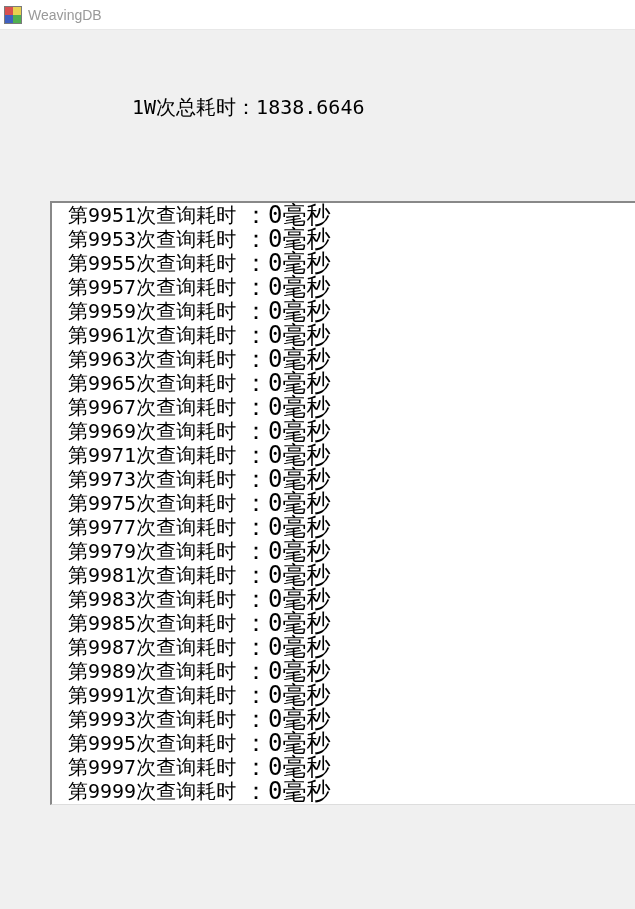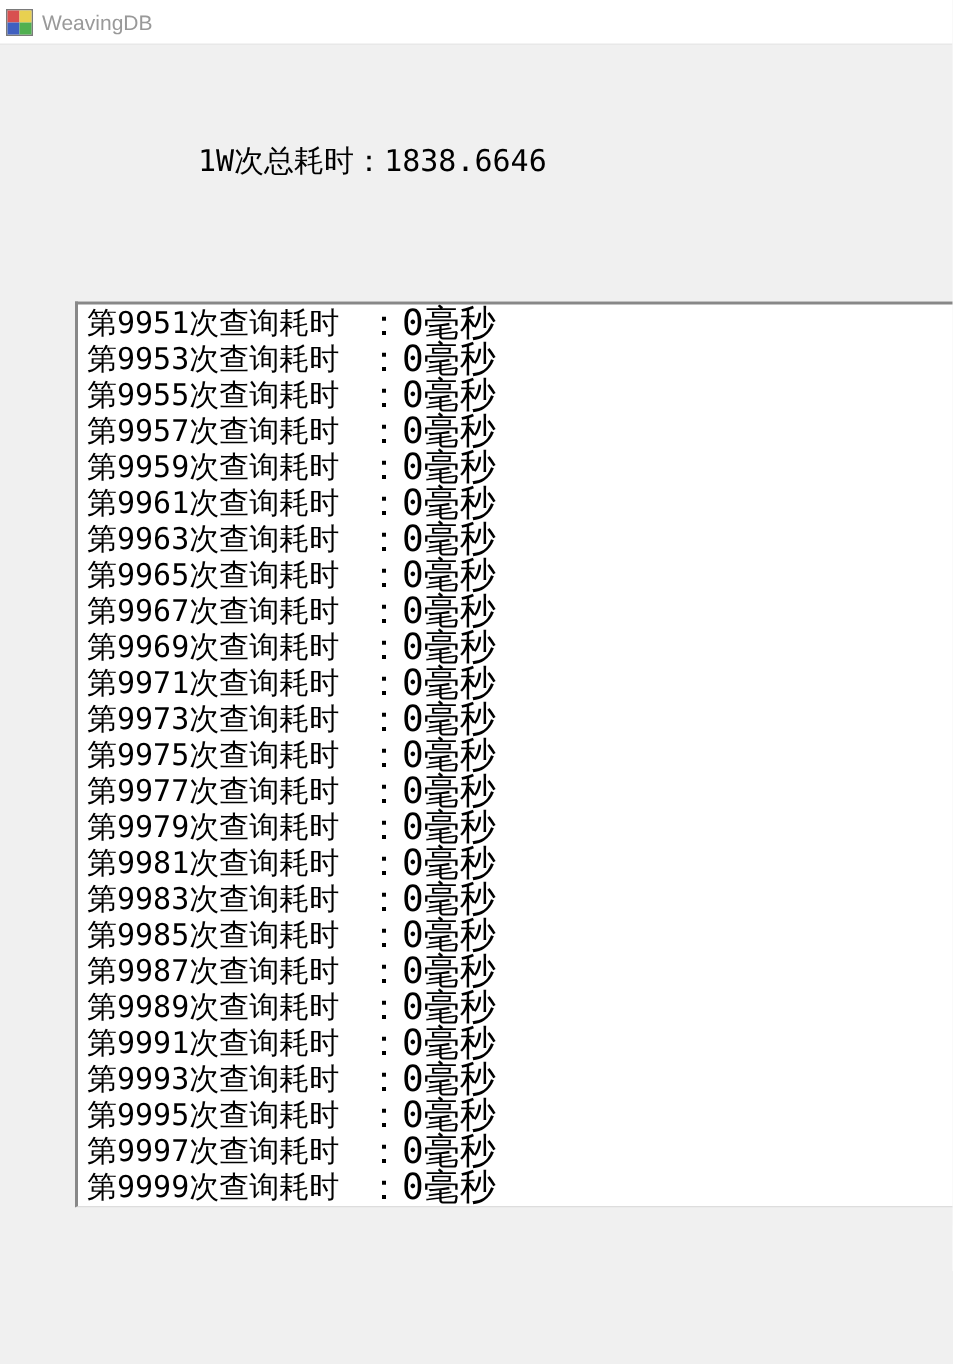--- a/index.html
+++ b/index.html
@@ -50,21 +50,21 @@
       background: #ffffff;
       border-top: 2px solid #888;
       border-left: 2px solid #888;
       border-right: 1px solid #ddd;
       border-bottom: 1px solid #ddd;
       overflow: hidden;
       position: relative;
     }
     .log-inner {
       position: absolute;
-      top: 0px; left: 6px;
+      top: 0px; left: 16px;
       font-family: "SimSun", "NSimSun", monospace;
       font-size: 20px;
       line-height: 24px;
       white-space: pre;
       color: #000;
     }
     .log-inner div { height: 24px; }
     .col2 {
       position: absolute;
       top: 0px; left: 192px;

